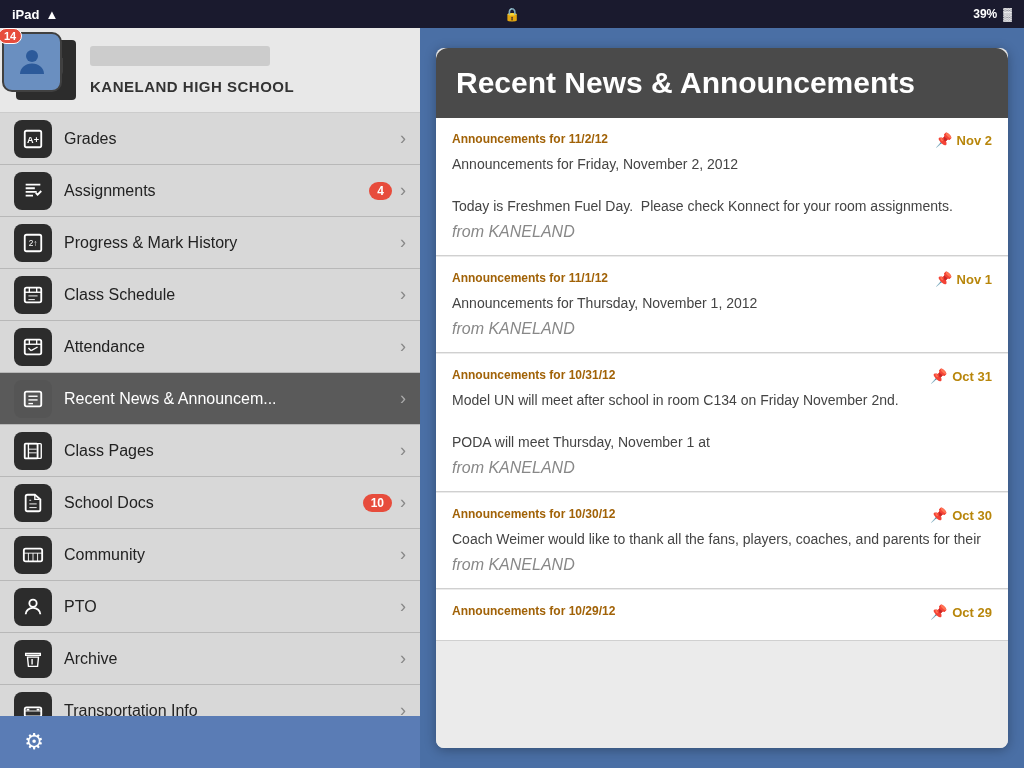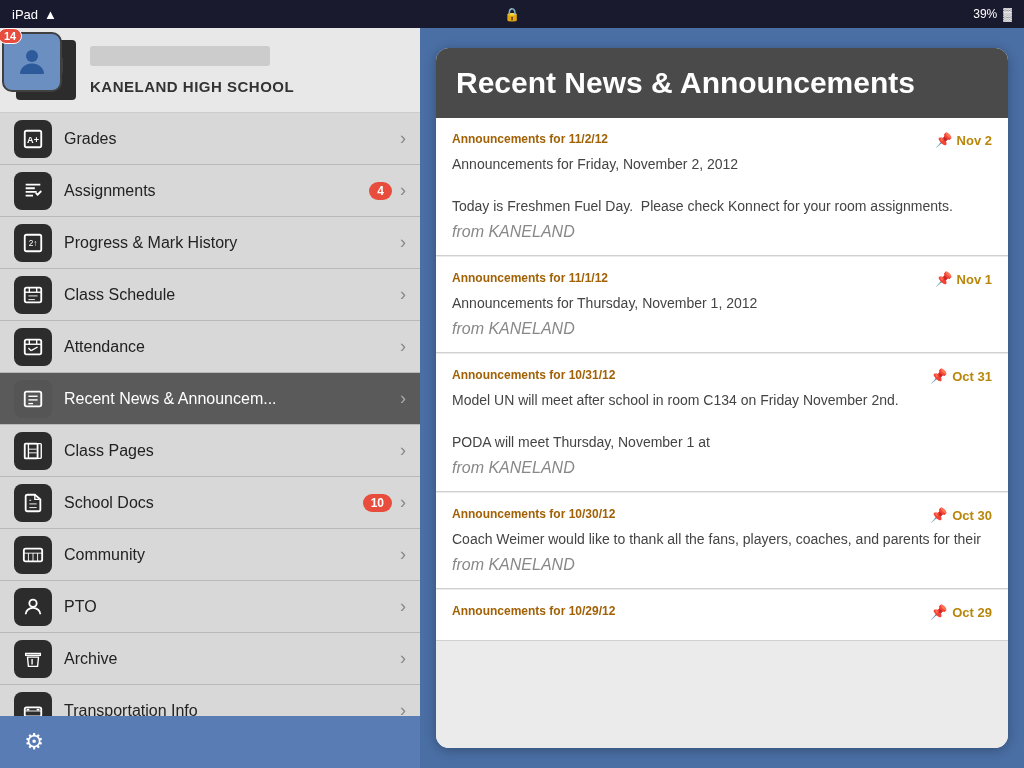--- a/index.html
+++ b/index.html
@@ -16,21 +16,21 @@
     .status-bar {
       width: 100%;
       height: 28px;
       background: #1a1a2e;
       display: flex;
       align-items: center;
       justify-content: space-between;
       padding: 0 12px;
       color: white;
       font-size: 13px;
-      font-weight: 400;
+      font-weight: 700;
       position: relative;
       z-index: 10;
     }
     .status-left { display: flex; align-items: center; gap: 6px; }
     .status-center { position: absolute; left: 50%; transform: translateX(-50%); }
     .status-right { display: flex; align-items: center; gap: 6px; font-size: 12px; margin-left: 16px; }
 
     
     .main-layout {
       display: flex;
@@ -158,21 +158,21 @@
     
     .right-panel {
       flex: 1;
       padding: 20px 16px;
       display: flex;
       flex-direction: column;
     }
 
     .news-card {
       background: #e8e8e8;
-      border-radius: 13px;
+      border-radius: 8px;
       flex: 1;
       display: flex;
       flex-direction: column;
       overflow: hidden;
       box-shadow: 0 2px 12px rgba(0,0,0,0.3);
     }
 
     .news-header {
       background: #4a4a4a;
       padding: 18px 20px;

